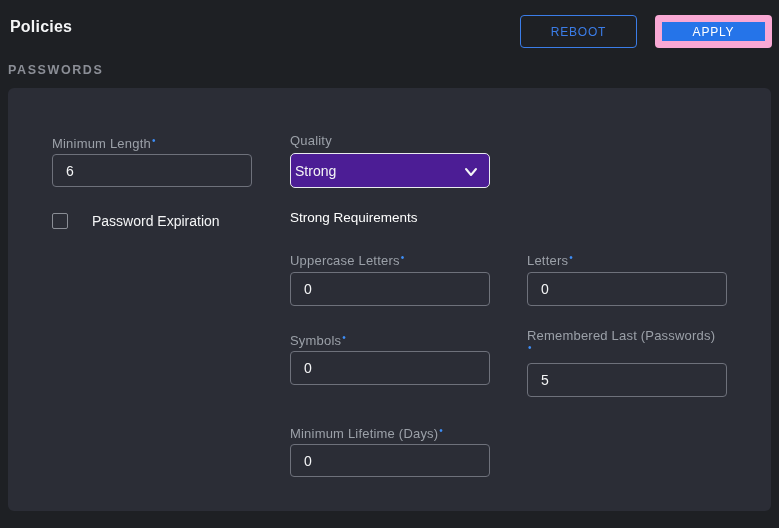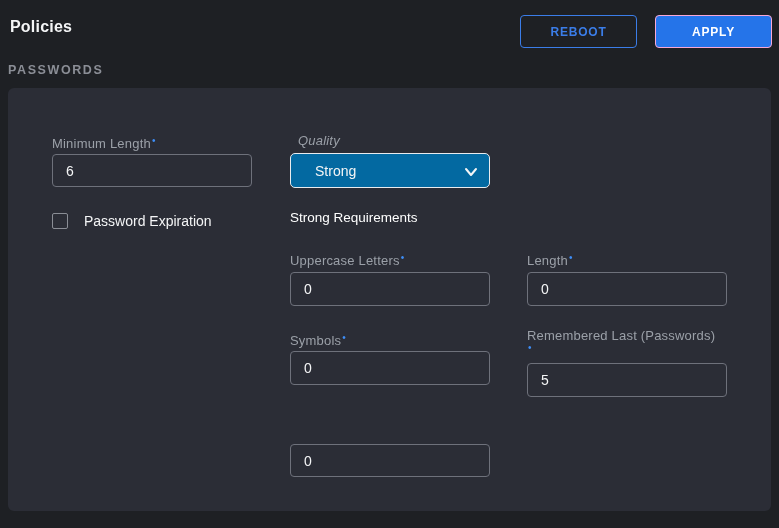--- a/index.html
+++ b/index.html
@@ -12,35 +12,35 @@
   }
 
   
   .page-title {
     position: absolute; left: 10px; top: 18px;
     color: #f4f5f6; font-size: 16px; font-weight: 700;
     letter-spacing: 0.2px;
   }
   .btn {
     position: absolute; top: 15px; width: 117px; height: 33px;
-    border-radius: 4px; font-size: 12px; font-weight: 700;
+    border-radius: 4px; font-size: 12px; font-weight: 400;
     letter-spacing: 0.8px; cursor: pointer;
     display: flex; align-items: center; justify-content: center;
     font-family: "Liberation Sans", sans-serif;
   }
   .btn-reboot {
     left: 520px;
     background: transparent;
     border: 1px solid #3b7de8;
     color: #3b7de8;
   }
   .btn-apply {
     left: 655px;
     background: #2574e9;
-    border: 1px solid #f9a8d4;
+    border: 7px solid #f9a8d4;
     color: #ffffff;
   }
   .section-label {
     position: absolute; left: 8px; top: 63px;
     color: #8b8e96; font-size: 12.5px; font-weight: 700;
     letter-spacing: 1.6px;
   }
 
   
   .panel {
@@ -67,36 +67,36 @@
     border: 1px solid #6e717b; border-radius: 4px;
     color: #f4f5f6; font-size: 14px;
     padding-left: 13px;
     font-family: "Liberation Sans", sans-serif;
     outline: none;
   }
 
   .select-wrap { position: absolute; left: 282px; top: 65px; width: 200px; height: 35px; }
   .quality-select {
     width: 100%; height: 100%;
-    background: #0369a1;
+    background: #4c1d95;
     border: 1.5px solid #e9ebee; border-radius: 5px;
     color: #f4f5f6; font-size: 14px;
-    padding-left: 24px;
+    padding-left: 4px;
     -webkit-appearance: none; -moz-appearance: none; appearance: none;
     font-family: "Liberation Sans", sans-serif;
     outline: none; cursor: pointer;
   }
   .chevron {
     position: absolute; right: 12px; top: 11px;
     pointer-events: none; display: block;
   }
 
   .checkbox-row {
     position: absolute; left: 44px; top: 125px;
-    display: flex; align-items: center; gap: 16px;
+    display: flex; align-items: center; gap: 24px;
     cursor: pointer;
   }
   .checkbox {
     width: 16px; height: 16px;
     -webkit-appearance: none; appearance: none;
     background: transparent;
     border: 1px solid #8a8d95; border-radius: 2px;
     cursor: pointer; margin: 0;
   }
   .checkbox-label { color: #f4f5f6; font-size: 14px; }
@@ -114,21 +114,21 @@
 <button class="btn btn-apply">APPLY</button>
 <div class="section-label">PASSWORDS</div>
 
 <div class="panel">
 
   <div class="field-label" style="left:44px; top:45px;">
     <span>Minimum Length</span><span class="req-dot">•</span>
   </div>
   <input class="text-input" style="left: 44px; top: 66px;" type="text" value="6">
 
-  <div class="field-label" style="left:290px; top:45px;font-style:italic;">
+  <div class="field-label" style="left:282px; top:45px;">
     <span>Quality</span>
   </div>
   <div class="select-wrap">
     <select class="quality-select">
       <option>Strong</option>
     </select>
     <span class="chevron">
       <svg width="14" height="12" viewBox="0 0 14 12">
           <polyline points="2,3 7,9 12,3" fill="none" stroke="#f4f5f6" stroke-width="2" stroke-linecap="round" stroke-linejoin="round"></polyline>
         </svg>
@@ -141,29 +141,32 @@
   </label>
 
   <div class="subsection-label">Strong Requirements</div>
 
   <div class="field-label" style="left:282px; top:162px;">
     <span>Uppercase Letters</span><span class="req-dot">•</span>
   </div>
   <input class="text-input" style="left: 282px; top: 184px; height: 34px;" type="text" value="0">
 
   <div class="field-label" style="left:519px; top:162px;">
-    <span>Length</span><span class="req-dot">•</span>
+    <span>Letters</span><span class="req-dot">•</span>
   </div>
   <input class="text-input" style="left: 519px; top: 184px; height: 34px;" type="text" value="0">
 
   <div class="field-label" style="left:282px; top:242px;">
     <span>Symbols</span><span class="req-dot">•</span>
   </div>
   <input class="text-input" style="left: 282px; top: 263px; height: 34px;" type="text" value="0">
 
   <div class="field-label" style="left:519px; top:240px; width:210px;">
     <span>Remembered Last (Passwords)</span><span class="req-dot dot-newline">•</span>
   </div>
   <input class="text-input" style="left: 519px; top: 275px; height: 34px;" type="text" value="5">
 
+  <div class="field-label" style="left:282px; top:335px;">
+    <span>Minimum Lifetime (Days)</span><span class="req-dot">•</span>
+  </div>
   <input class="text-input" style="left: 282px; top: 356px;" type="text" value="0">
 
 </div>
 
 </body></html>

